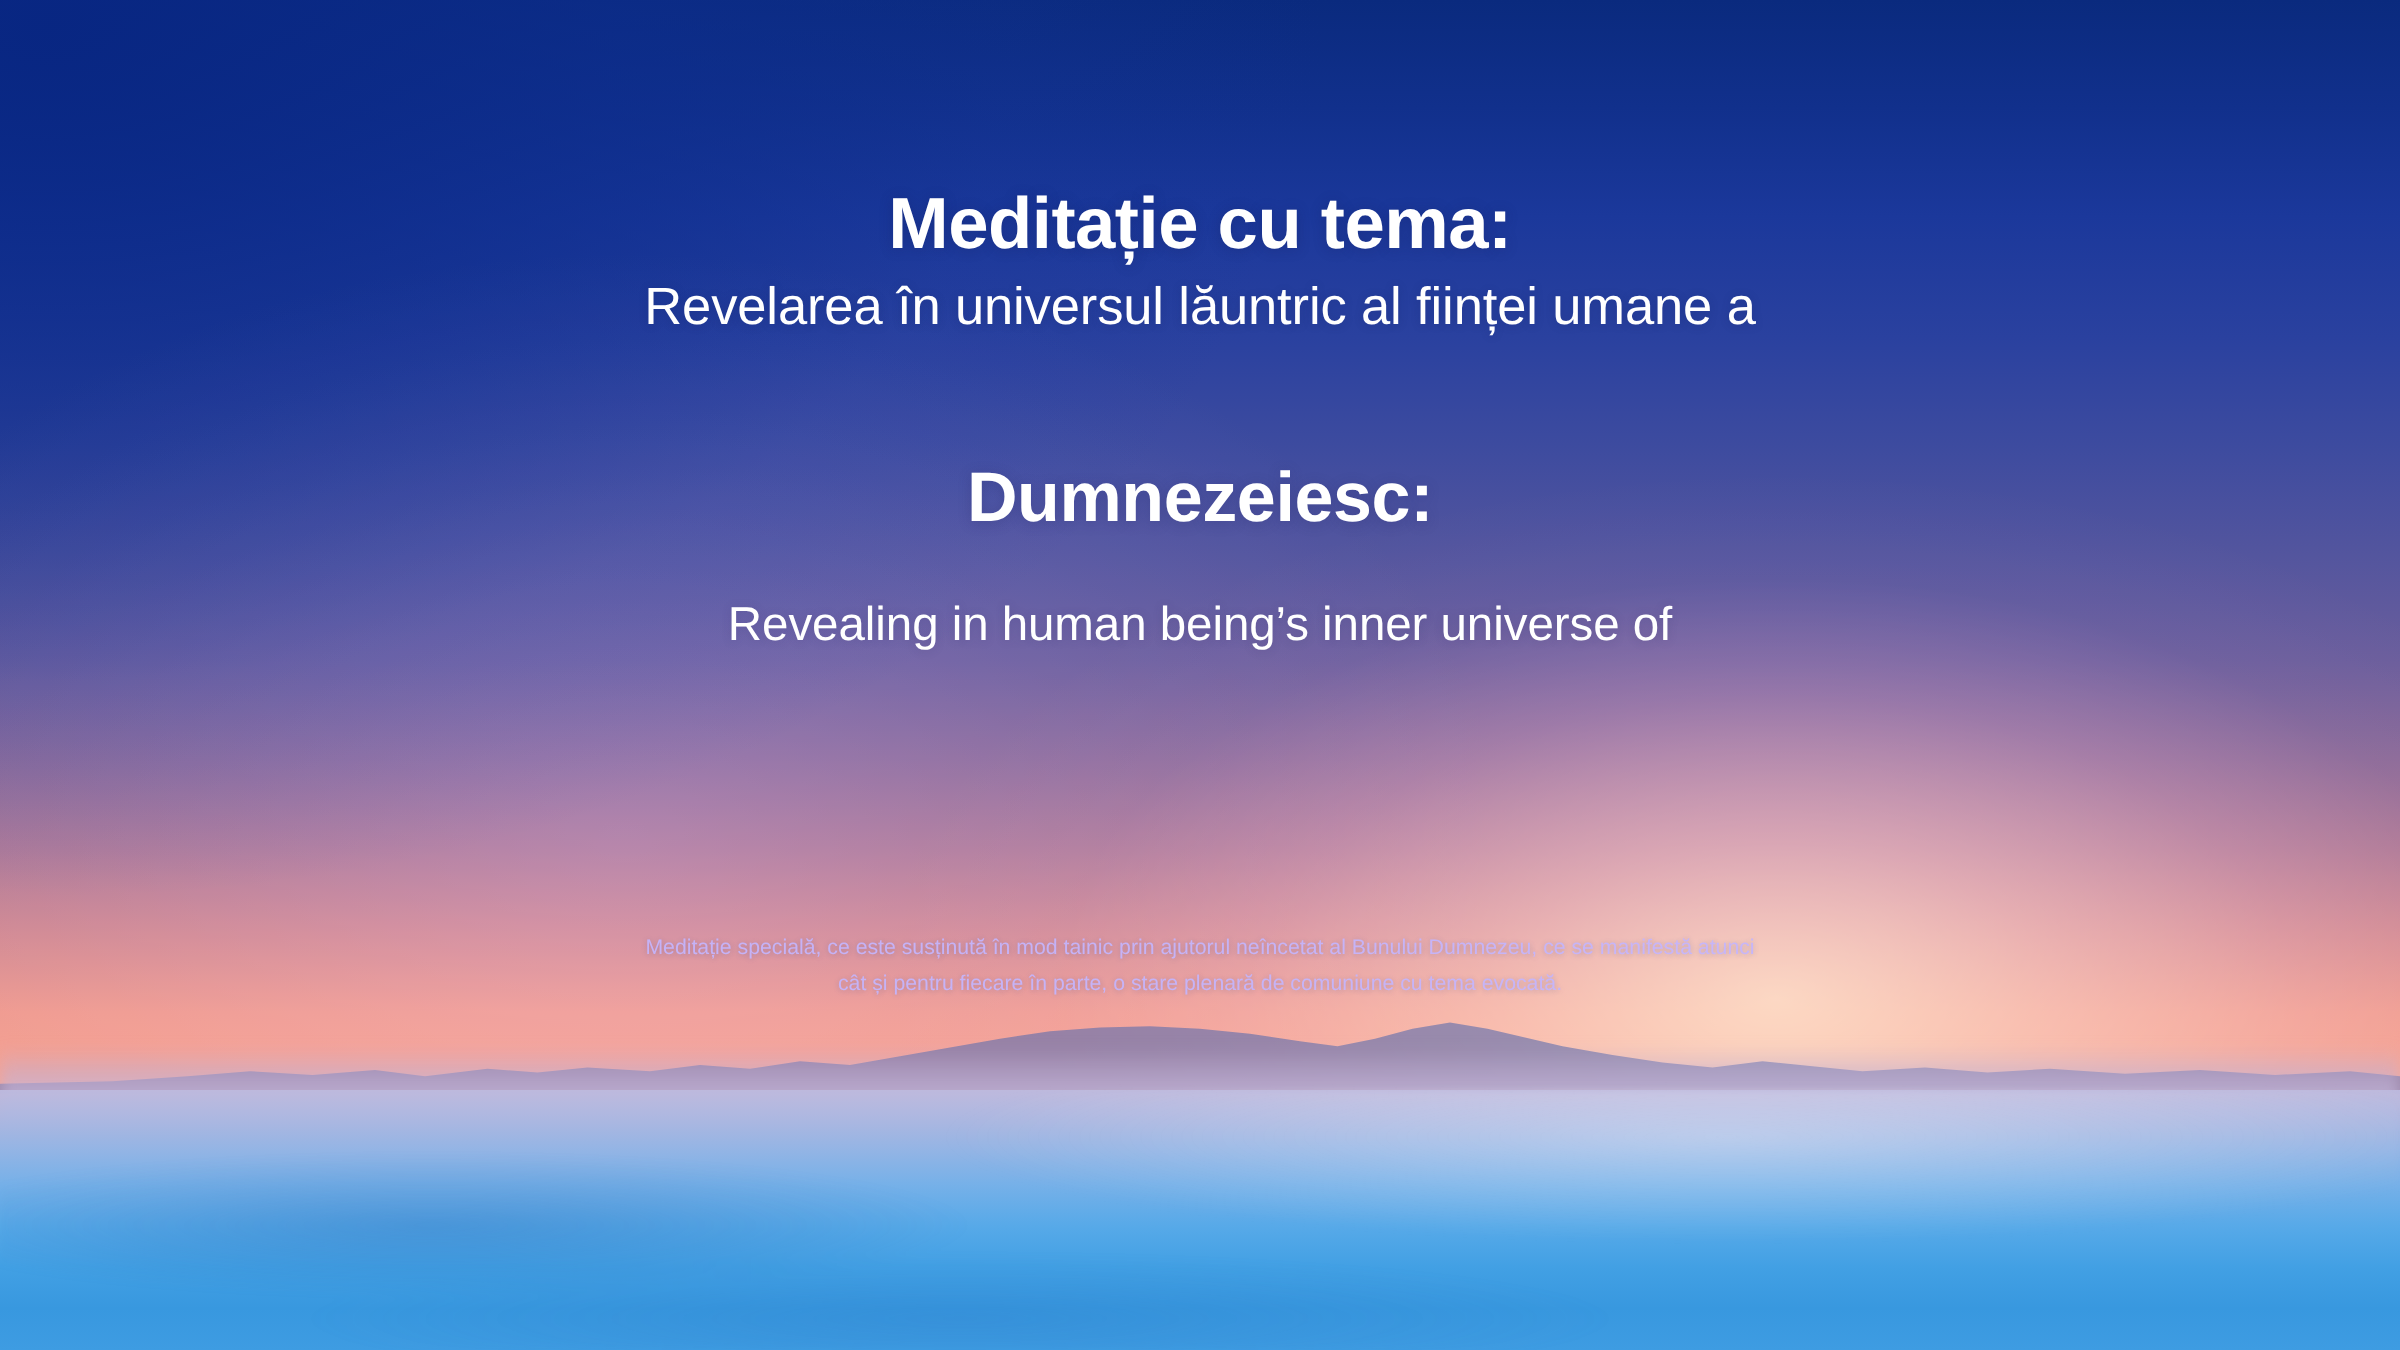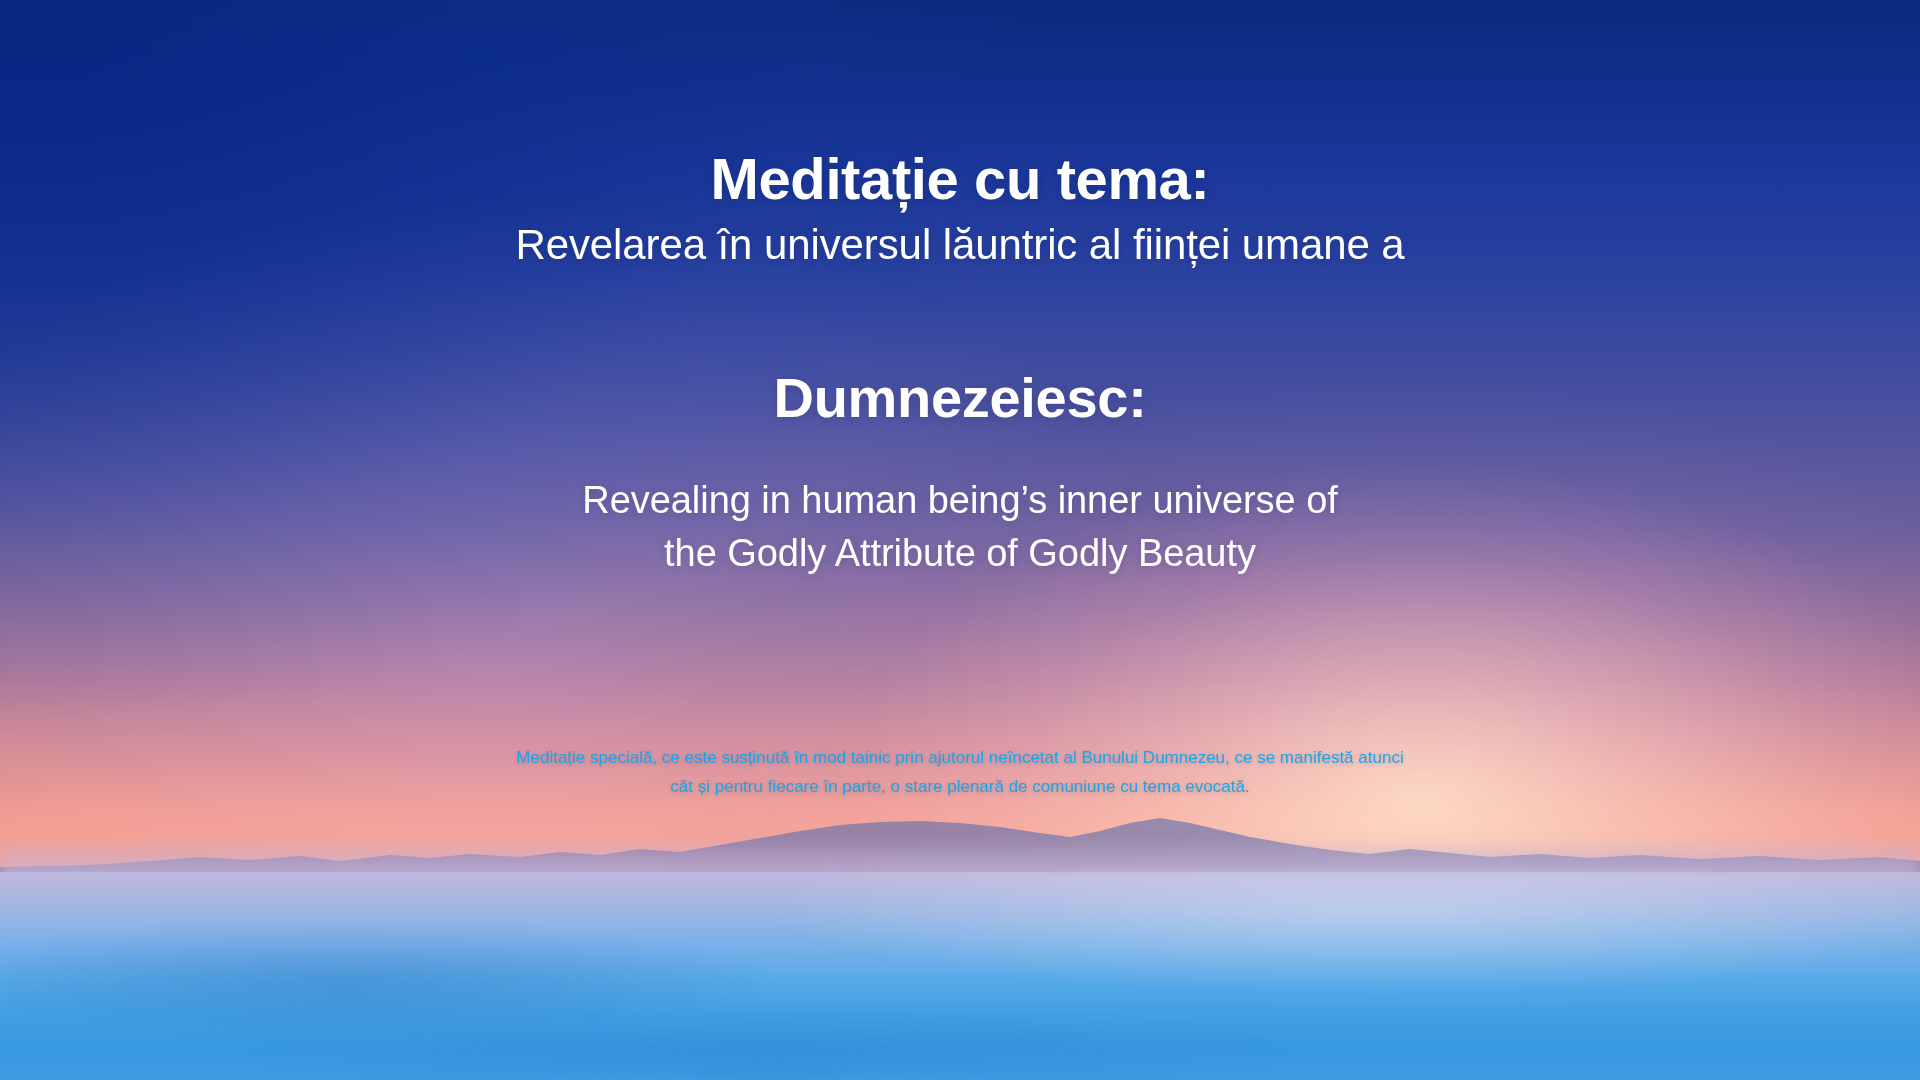--- a/index.html
+++ b/index.html
@@ -185,21 +185,21 @@
 
   .caption {
     position:absolute;
     left:50%;
     transform:translateX(-50%);
     top:744px;
     width:1180px;
     font-size:17px;
     font-weight:400;
     line-height:1.70;
-    color:#0ea5e9;
+    color:#c4b5fd;
     opacity:0.93;
     text-shadow:0 1px 5px rgba(70,80,140,0.35);
   }
   .caption .ln { display:block; }
 </style>
 </head>
 <body>
 
 <div id="slide">
 
@@ -230,21 +230,20 @@
     <h1 class="title-ro">Meditație cu tema:</h1>
 
     <div class="subtitle-ro">
       <span class="ln">Revelarea în universul lăuntric al ființei umane a</span>
     </div>
 
     <h2 class="title-en">Dumnezeiesc:</h2>
 
     <div class="subtitle-en">
       <span class="ln">Revealing in human being’s inner universe of</span>
-      <span class="ln">the Godly Attribute of Godly Beauty</span>
     </div>
 
     <div class="caption">
       <span class="ln">Meditație specială, ce este susținută în mod tainic prin ajutorul neîncetat al Bunului Dumnezeu, ce se manifestă atunci</span>
       <span class="ln">cât și pentru fiecare în parte, o stare plenară de comuniune cu tema evocată.</span>
     </div>
 
   </div>
 
 </div>

